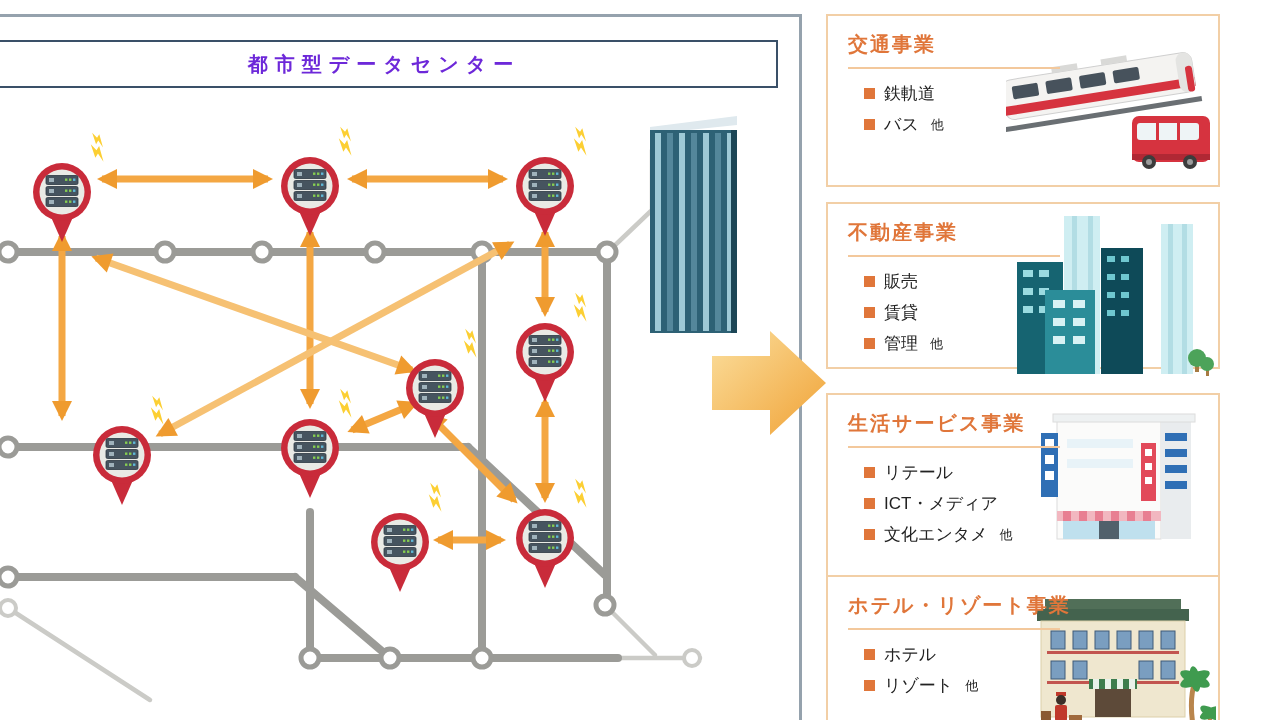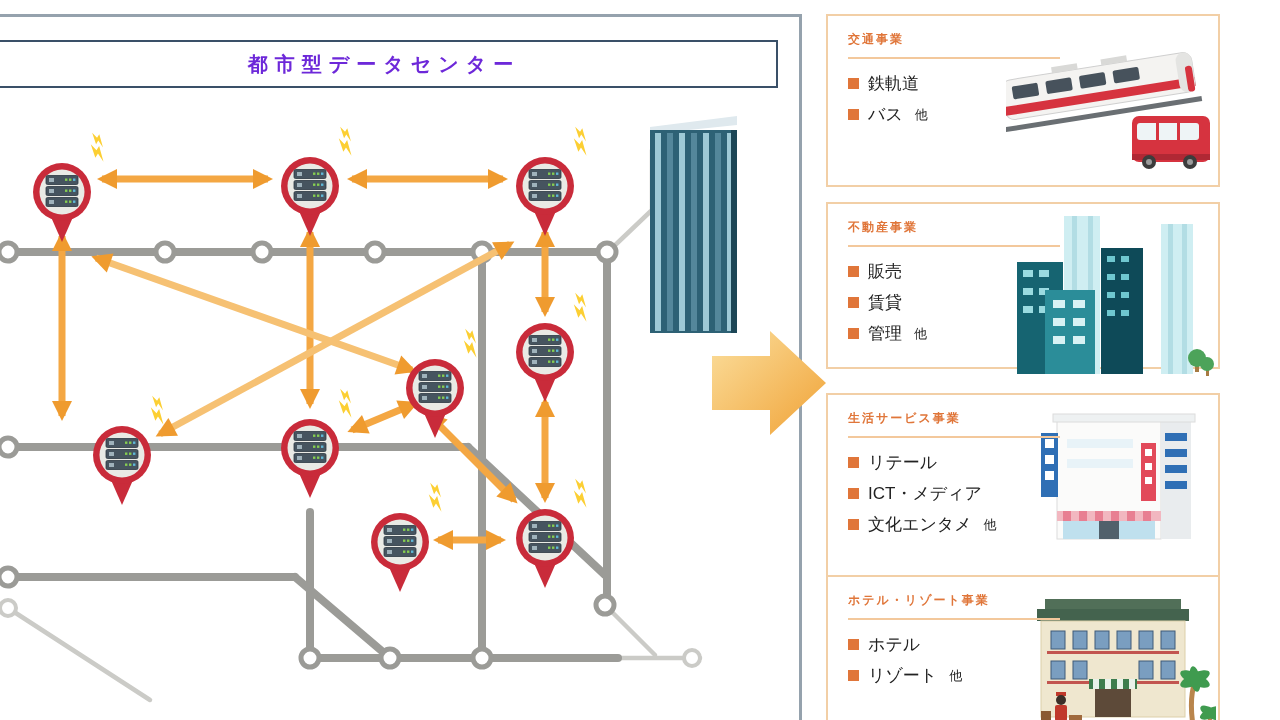--- a/index.html
+++ b/index.html
@@ -4,24 +4,24 @@
 <style>
   *{margin:0;padding:0;box-sizing:border-box}
   html,body{width:1280px;height:720px}
   body{font-family:"Liberation Sans","DejaVu Sans",sans-serif;background:#fff}
   #page{position:relative;width:1280px;height:720px;overflow:hidden;background:#fff}
   .panel{position:absolute;left:-10px;top:14px;width:812px;height:716px;border:3px solid #95a2ad;background:#fff;z-index:1}
   .title-box{position:absolute;left:-10px;top:40px;width:788px;height:48px;border:2px solid #3a5068;background:#fff;z-index:2;display:flex;align-items:center;justify-content:center}
   .title-box span{font-size:20px;font-weight:bold;color:#6d28d9;letter-spacing:7px}
   #net{position:absolute;left:0;top:0;z-index:3}
   .card{position:absolute;width:394px;background:#fff;border:2px solid #f2cfa6;z-index:4}
-  .card h2{font-size:12px;font-weight:bold;color:#e0763a;letter-spacing:2px;margin:15px 0 0 20px;position:relative;z-index:2}
+  .card h2{font-size:20px;font-weight:bold;color:#e0763a;letter-spacing:2px;margin:15px 0 0 20px;position:relative;z-index:2}
   .card .rule{height:0;border-top:2px solid #f3c89c;margin:9px 0 0 20px;width:212px;position:relative;z-index:2}
   .card ul{list-style:none;margin:13px 0 0 20px;position:relative;z-index:2}
-  .card li{display:flex;align-items:center;margin:8px 0}
+  .card li{display:flex;align-items:center;margin:8px 16px}
   .sq{width:11px;height:11px;background:#e0763a;margin-right:9px;flex:none}
   .lbl{font-size:17px;color:#222}
   .note{font-size:13px;color:#222;margin-left:12px}
   .illus{position:absolute;z-index:1}
   .c1{left:826px;top:14px;height:173px}
   .c2{left:826px;top:202px;height:167px}
   .c3{left:826px;top:393px;height:217px}
   .c4{left:826px;top:575px;height:176px}
   .c1 .illus{right:2px;top:14px}
   .c2 .illus{right:4px;top:6px}

